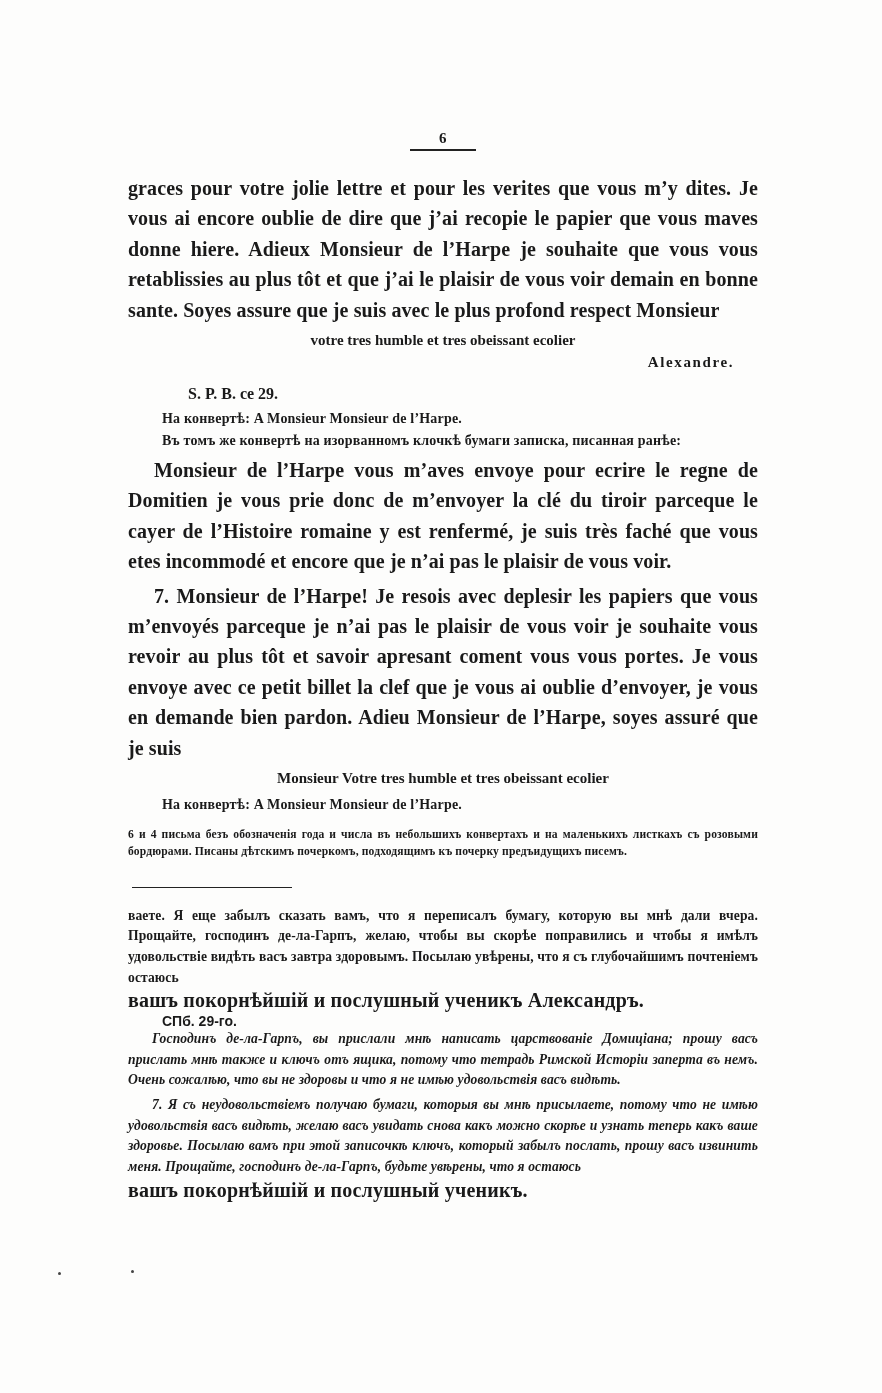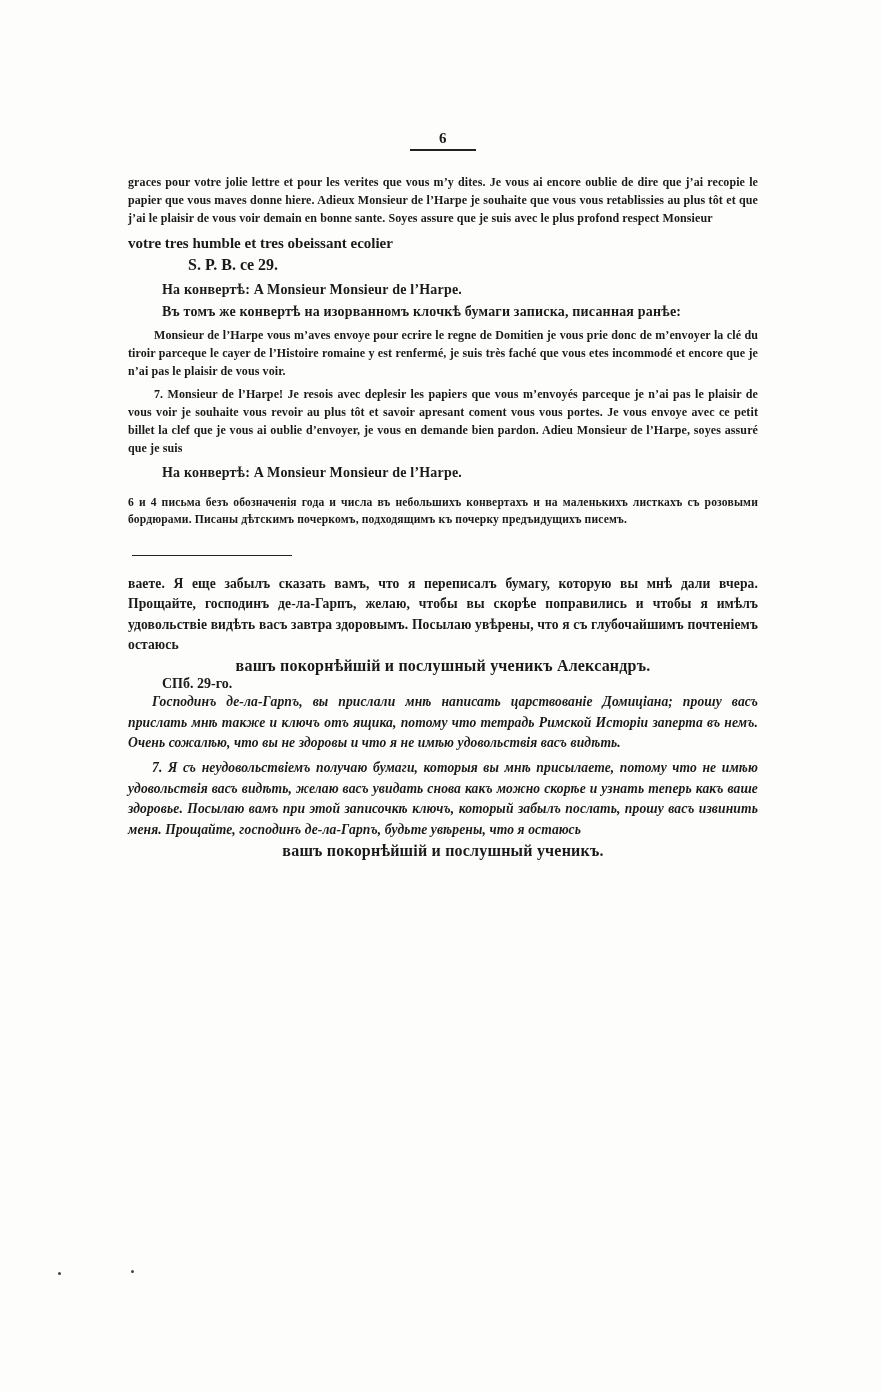--- a/index.html
+++ b/index.html
@@ -40,50 +40,51 @@
     width: 66px;
     height: 0;
     border-top: 2px solid #222;
     margin: 0 auto 22px auto;
   }
   p {
     margin: 0;
   }
   .body-fr {
     font-family: "Liberation Serif", serif;
-    font-size: 12px;
+    font-size: 20px;
     line-height: 1.52;
     text-align: justify;
     font-weight: bold;
     letter-spacing: 0.1px;
   }
   .body-fr.indent {
     text-indent: 26px;
   }
   .center-line {
     font-family: "Liberation Serif", serif;
     font-size: 15px;
     font-weight: bold;
+    text-align: center;
     line-height: 1.5;
     margin-top: 4px;
   }
   .signature {
     font-family: "Liberation Serif", serif;
     font-size: 15px;
     font-weight: bold;
     text-align: right;
     letter-spacing: 1.6px;
     margin-top: 3px;
     padding-right: 24px;
   }
   .place-date {
     font-family: "Liberation Serif", serif;
     font-size: 16px;
     font-weight: bold;
-    margin-top: 2px;
+    margin-top: 14px;
     padding-left: 60px;
   }
   .note-ru {
     font-family: "Liberation Serif", serif;
     font-size: 14px;
     font-weight: bold;
     line-height: 1.45;
     letter-spacing: 0.2px;
     padding-left: 34px;
     margin-top: 6px;
@@ -113,28 +114,27 @@
     line-height: 1.52;
     text-align: justify;
     letter-spacing: 0.1px;
   }
   .body-ru.indent {
     text-indent: 24px;
     font-style: italic;
   }
   .ru-center {
     font-family: "Liberation Serif", serif;
-    font-size: 16px;
-    font-weight: bold;
-    text-align: center;
+    font-size: 20px;
+    font-weight: bold;
     letter-spacing: 0.2px;
     margin-top: 1px;
   }
   .ru-left-ind {
-    font-family: Liberation Serif, serif;
+    font-family: Liberation Sans, sans-serif;
     font-size: 14px;
     font-weight: bold;
     padding-left: 34px;
     margin-top: 1px;
   }
   .spacer-xs { height: 4px; }
   .dot-a, .dot-b {
     position: absolute;
     width: 3px;
     height: 3px;
@@ -151,35 +151,37 @@
 
   <div class="content">
 
     <div class="page-number">6</div>
     <div class="head-rule"></div>
 
     <p class="body-fr">graces pour votre jolie lettre et pour les verites que vous m’y dites. Je vous ai encore oublie de dire que j’ai recopie le papier que vous maves donne hiere. Adieux Monsieur de l’Harpe je souhaite que vous vous retablissies au plus tôt et que j’ai le plaisir de vous voir demain en bonne sante. Soyes assure que je suis avec le plus profond respect Monsieur</p>
 
     <p class="center-line">votre tres humble et tres obeissant ecolier</p>
 
+    <p class="signature">Alexandre.</p>
 
     <p class="place-date">S. P. B. ce 29.</p>
 
     <p class="note-ru">На конвертѣ: A Monsieur Monsieur de l’Harpe.</p>
 
     <p class="note-ru tight">Въ томъ же конвертѣ на изорванномъ клочкѣ бумаги записка, писанная ранѣе:</p>
 
     <div class="spacer-xs"></div>
 
     <p class="body-fr indent">Monsieur de l’Harpe vous m’aves envoye pour ecrire le regne de Domitien je vous prie donc de m’envoyer la clé du tiroir parceque le cayer de l’Histoire romaine y est renfermé, je suis très faché que vous etes incommodé et encore que je n’ai pas le plaisir de vous voir.</p>
 
     <div class="spacer-xs"></div>
 
     <p class="body-fr indent">7. Monsieur de l’Harpe! Je resois avec deplesir les papiers que vous m’envoyés parceque je n’ai pas le plaisir de vous voir je souhaite vous revoir au plus tôt et savoir apresant coment vous vous portes. Je vous envoye avec ce petit billet la clef que je vous ai oublie d’envoyer, je vous en demande bien pardon. Adieu Monsieur de l’Harpe, soyes assuré que je suis</p>
 
+    <p class="center-line">Monsieur Votre tres humble et tres obeissant ecolier</p>
 
     <p class="note-ru">На конвертѣ: A Monsieur Monsieur de l’Harpe.</p>
 
     <p class="note-small">6 и 4 письма безъ обозначенія года и числа въ небольшихъ конвертахъ и на маленькихъ листкахъ съ розовыми бордюрами. Писаны дѣтскимъ почеркомъ, подходящимъ къ почерку предъидущихъ писемъ.</p>
 
     <div class="divider-rule"></div>
 
     <p class="body-ru">ваете. Я еще забылъ сказать вамъ, что я переписалъ бумагу, которую вы мнѣ дали вчера. Прощайте, господинъ де-ла-Гарпъ, желаю, чтобы вы скорѣе поправились и чтобы я имѣлъ удовольствіе видѣть васъ завтра здоровымъ. Посылаю увѣрены, что я съ глубочайшимъ почтеніемъ остаюсь</p>
 
     <p class="ru-center">вашъ покорнѣйшій и послушный ученикъ Александръ.</p>

